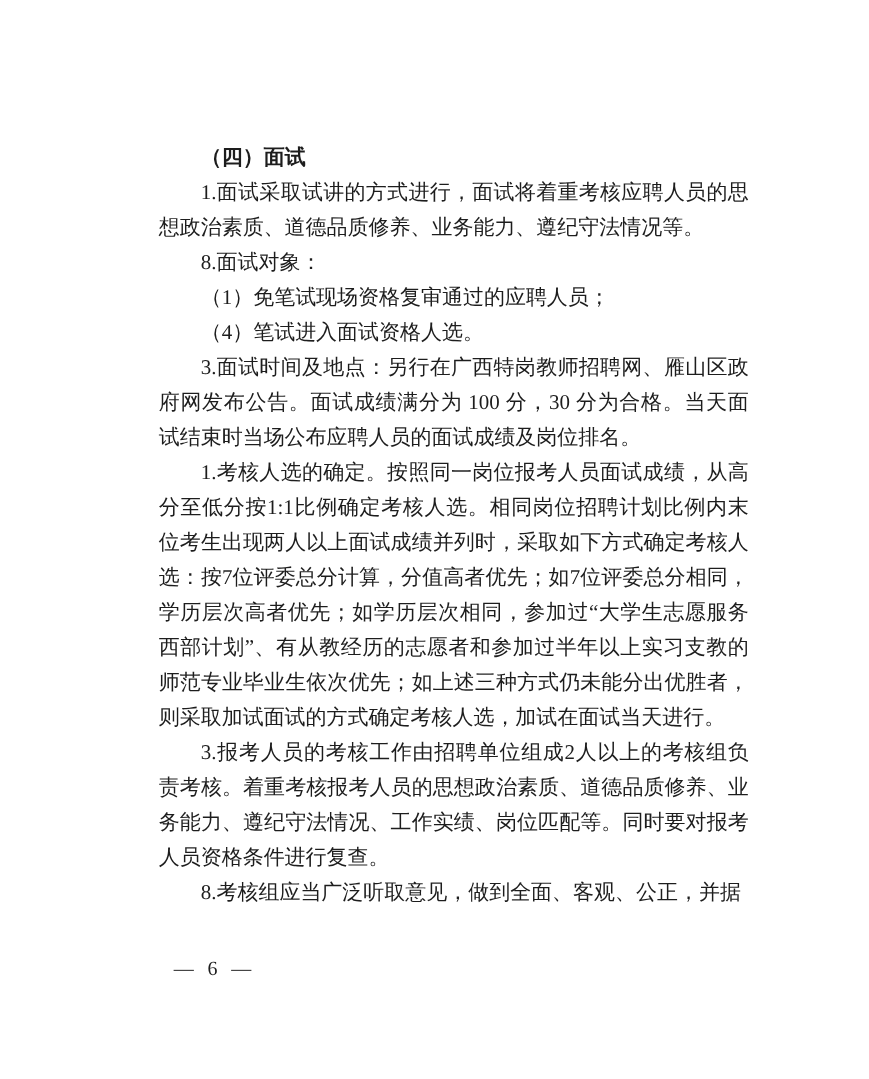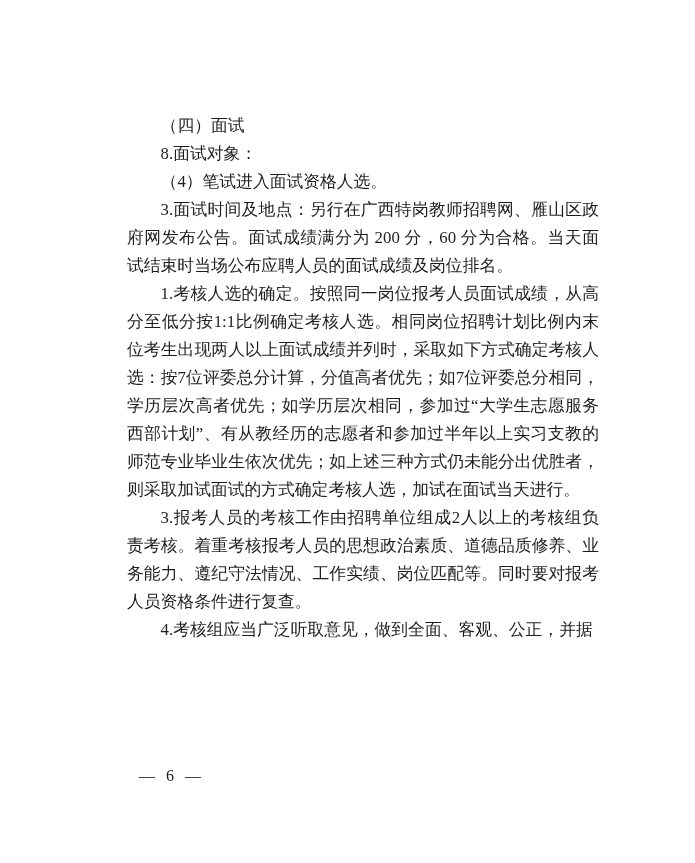--- a/index.html
+++ b/index.html
@@ -28,43 +28,45 @@
   .para {
     margin: 0;
     font-size: 16.8px;
     line-height: 28px;
     color: #1d1d1d;
     text-align: justify;
     text-indent: 2em;
     font-family: "Liberation Serif", "DejaVu Serif", serif;
   }
   .heading {
-    font-weight: 400;
+    font-weight: 700;
   }
   .page-footer {
     position: absolute;
     left: 139px;
     top: 763px;
     font-size: 16px;
     line-height: 26px;
     color: #1d1d1d;
     word-spacing: 7px;
     font-family: "Liberation Serif", "DejaVu Serif", serif;
   }
 </style>
 </head>
 <body>
 
 <div class="scan-page">
 
   <div class="doc-content">
     <p class="para heading">（四）面试</p>
+    <p class="para">1.面试采取试讲的方式进行，面试将着重考核应聘人员的思想政治素质、道德品质修养、业务能力、遵纪守法情况等。</p>
     <p class="para">8.面试对象：</p>
+    <p class="para">（1）免笔试现场资格复审通过的应聘人员；</p>
     <p class="para">（4）笔试进入面试资格人选。</p>
-    <p class="para">3.面试时间及地点：另行在广西特岗教师招聘网、雁山区政府网发布公告。面试成绩满分为 200 分，60 分为合格。当天面试结束时当场公布应聘人员的面试成绩及岗位排名。</p>
+    <p class="para">3.面试时间及地点：另行在广西特岗教师招聘网、雁山区政府网发布公告。面试成绩满分为 100 分，30 分为合格。当天面试结束时当场公布应聘人员的面试成绩及岗位排名。</p>
     <p class="para">1.考核人选的确定。按照同一岗位报考人员面试成绩，从高分至低分按1:1比例确定考核人选。相同岗位招聘计划比例内末位考生出现两人以上面试成绩并列时，采取如下方式确定考核人选：按7位评委总分计算，分值高者优先；如7位评委总分相同，学历层次高者优先；如学历层次相同，参加过“大学生志愿服务西部计划”、有从教经历的志愿者和参加过半年以上实习支教的师范专业毕业生依次优先；如上述三种方式仍未能分出优胜者，则采取加试面试的方式确定考核人选，加试在面试当天进行。</p>
     <p class="para">3.报考人员的考核工作由招聘单位组成2人以上的考核组负责考核。着重考核报考人员的思想政治素质、道德品质修养、业务能力、遵纪守法情况、工作实绩、岗位匹配等。同时要对报考人员资格条件进行复查。</p>
-    <p class="para">4.考核组应当广泛听取意见，做到全面、客观、公正，并据</p>
+    <p class="para">8.考核组应当广泛听取意见，做到全面、客观、公正，并据</p>
   </div>
 
   <div class="page-footer">— 6 —</div>
 
 </div>
 
 </body></html>

